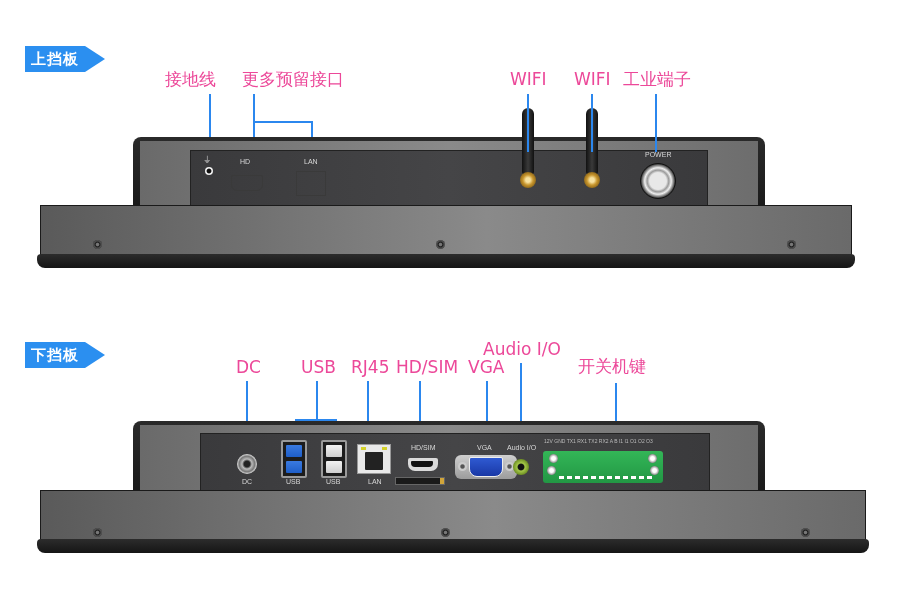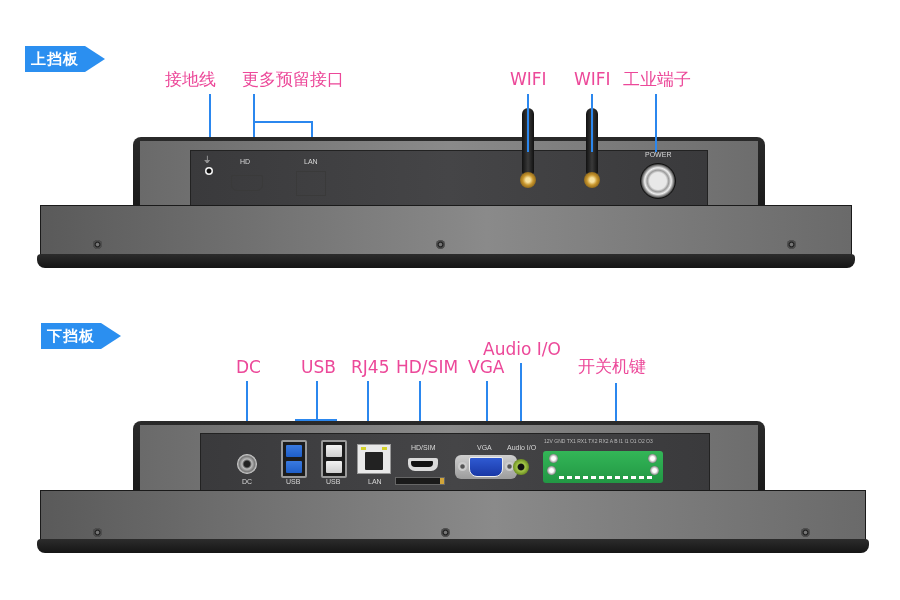--- a/index.html
+++ b/index.html
@@ -100,21 +100,21 @@
 <div class="vline" style="left:591px; top:94px; height:58px;"></div>
 <div class="vline" style="left:655px; top:94px; height:58px;"></div>
 
 <div class="base" style="left:40px; top:205px; width:812px; height:52px;">
   <div class="screw" style="left:52px; top:34px;"></div>
   <div class="screw" style="left:395px; top:34px;"></div>
   <div class="screw" style="left:746px; top:34px;"></div>
 </div>
 <div class="foot" style="left:37px; top:254px; width:818px; height:14px;"></div>
 
-<div class="tag" style="left:25px; top:323px;margin-left:16px;">
+<div class="tag" style="left:25px; top:342px;">
   <div class="tag-box">下挡板</div>
   <div class="tag-arrow"></div>
 </div>
 
 <div class="lbl" style="left:236px; top:357px;">DC</div>
 <div class="lbl" style="left:301px; top:357px;">USB</div>
 <div class="lbl" style="left:351px; top:357px;">RJ45</div>
 <div class="lbl" style="left:396px; top:357px;">HD/SIM</div>
 <div class="lbl" style="left:468px; top:357px;">VGA</div>
 <div class="lbl" style="left:483px; top:339px;">Audio I/O</div>

